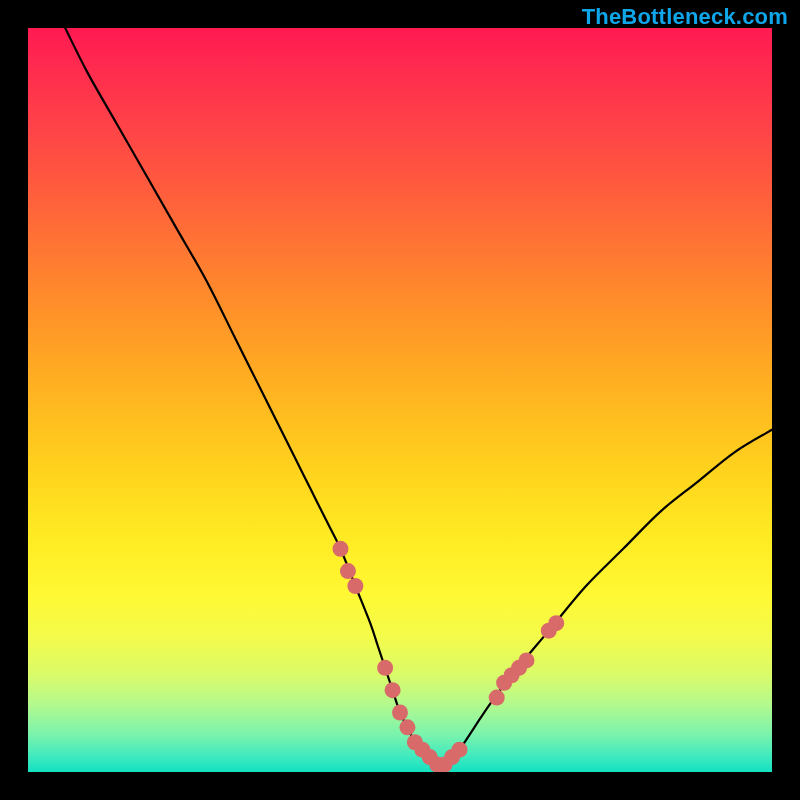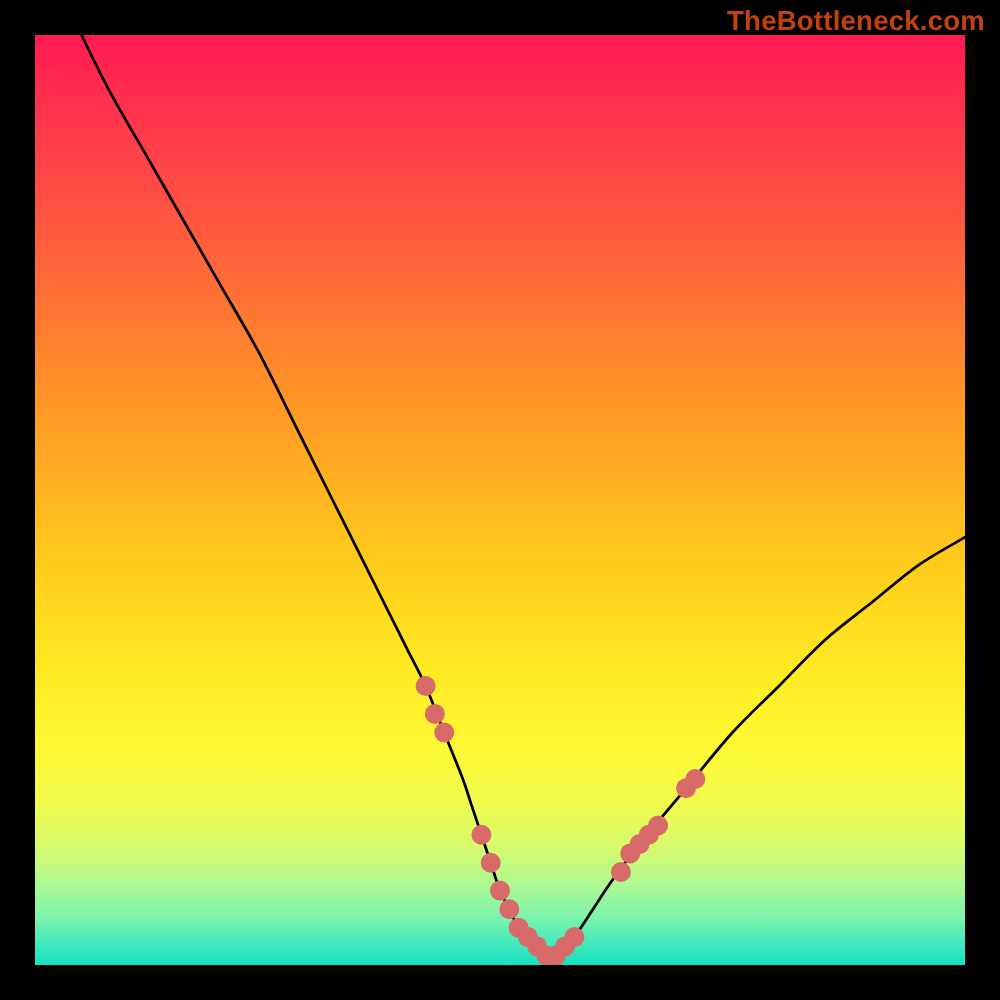--- a/index.html
+++ b/index.html
@@ -10,21 +10,21 @@
     height: 800px;
     background: #000;
   }
   .watermark {
     position: absolute;
     top: 4px;
     right: 12px;
     font-family: Arial, Helvetica, sans-serif;
     font-size: 22px;
     font-weight: 600;
-    color: #c2410c;
+    color: #0ea5e9;
     letter-spacing: 0.2px;
     z-index: 10;
   }
   .plot-area {
     position: absolute;
     left: 28px;
     top: 28px;
     width: 744px;
     height: 744px;
     background: linear-gradient(to bottom,

